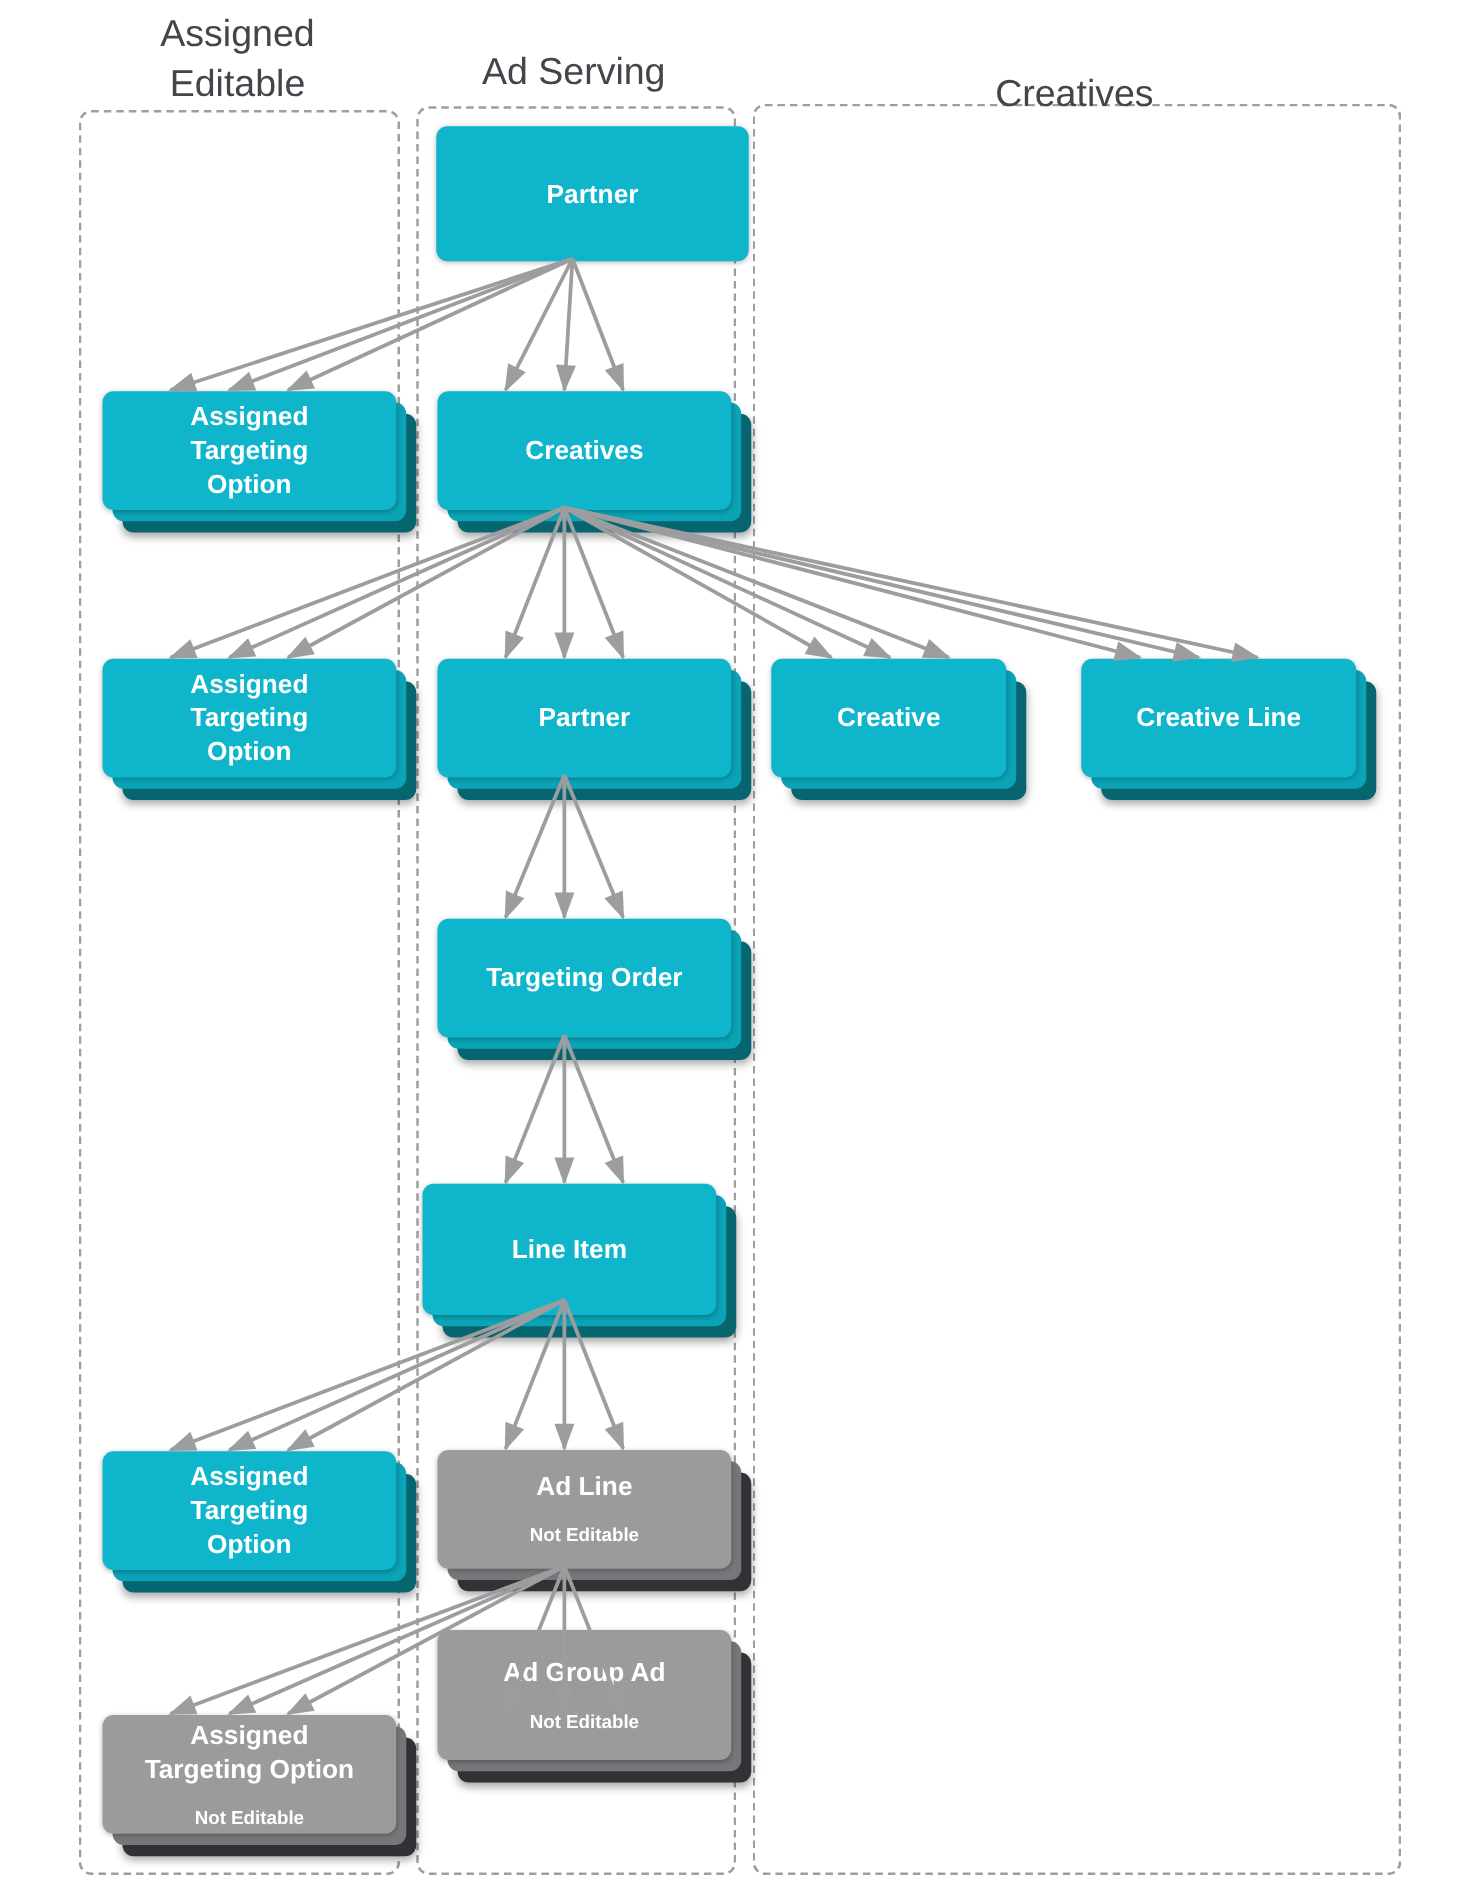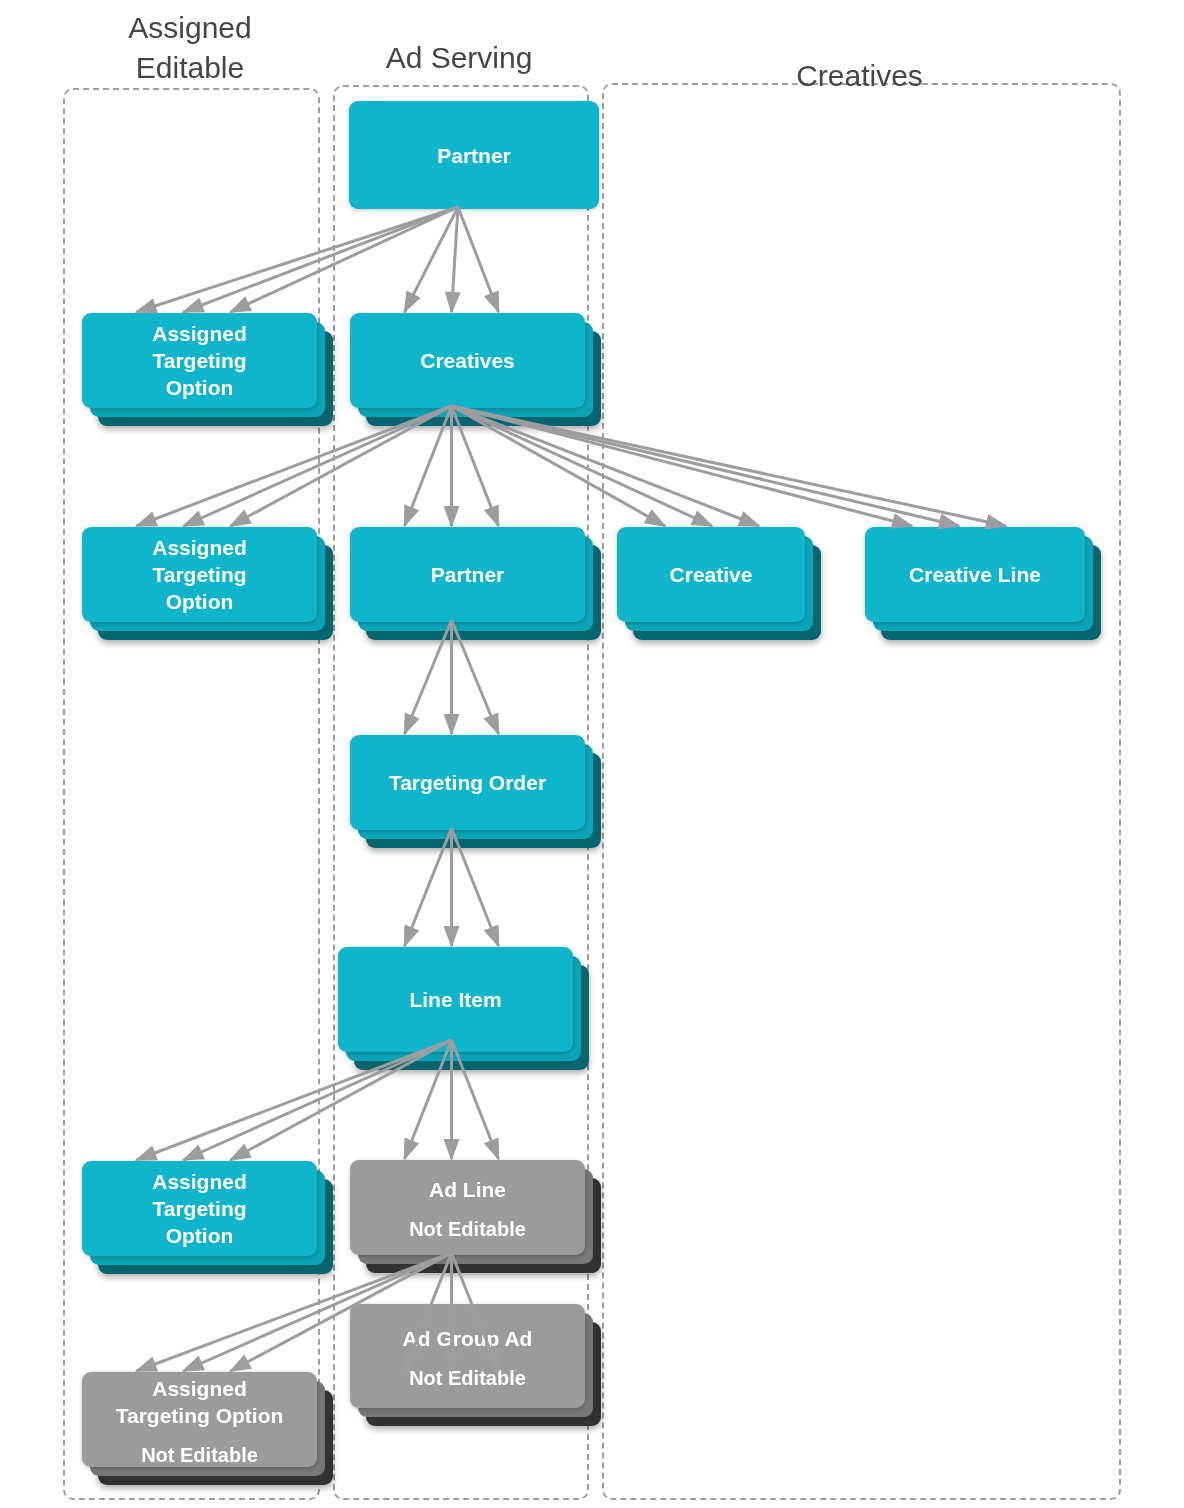--- a/index.html
+++ b/index.html
@@ -37,21 +37,21 @@
   }
   .cyan .face{background:var(--box-cyan,#0fb5cb);}
   .cyan .l2{background:var(--box-cyan-mid,#0ba4b5);}
   .cyan .l3{background:var(--box-cyan-dark,#07646e);}
   .gray .face{background:var(--box-gray,#9b9b9d);}
   .gray .l2{background:var(--box-gray-mid,#77777a);}
   .gray .l3{background:var(--box-gray-dark,#323236);}
   .label{display:block;}
   .narrow .label{max-width:130px;}
   .wide .label{max-width:190px;}
-  .sublabel{display:block;font-size:20px;line-height:20px;margin-top:16px;font-weight:bold;}
+  .sublabel{display:block;font-size:15px;line-height:20px;margin-top:16px;font-weight:bold;}
   #edges{position:absolute;left:0;top:0;z-index:3;pointer-events:none;}
 </style>
 </head>
 <body style="--box-cyan: #0FB5CB; --box-cyan-mid: #0BA3B6; --box-cyan-dark: #07656F; --box-gray: #9B9B9D; --box-gray-mid: #77777A; --box-gray-dark: #323236; --arrow: #9D9DA0; --dashed-border: #9E9E9E; --header-text: #424549; --label-text: #FFFFFF;">
 
 <div class="column" style="left:63px;top:88px;width:253px;height:1408px"></div>
 <div class="column" style="left:333px;top:85px;width:252px;height:1411px"></div>
 <div class="column" style="left:602px;top:83px;width:515px;height:1413px"></div>
 
 <div class="col-header" style="left:80px;top:8px;width:220px">Assigned Editable</div>

